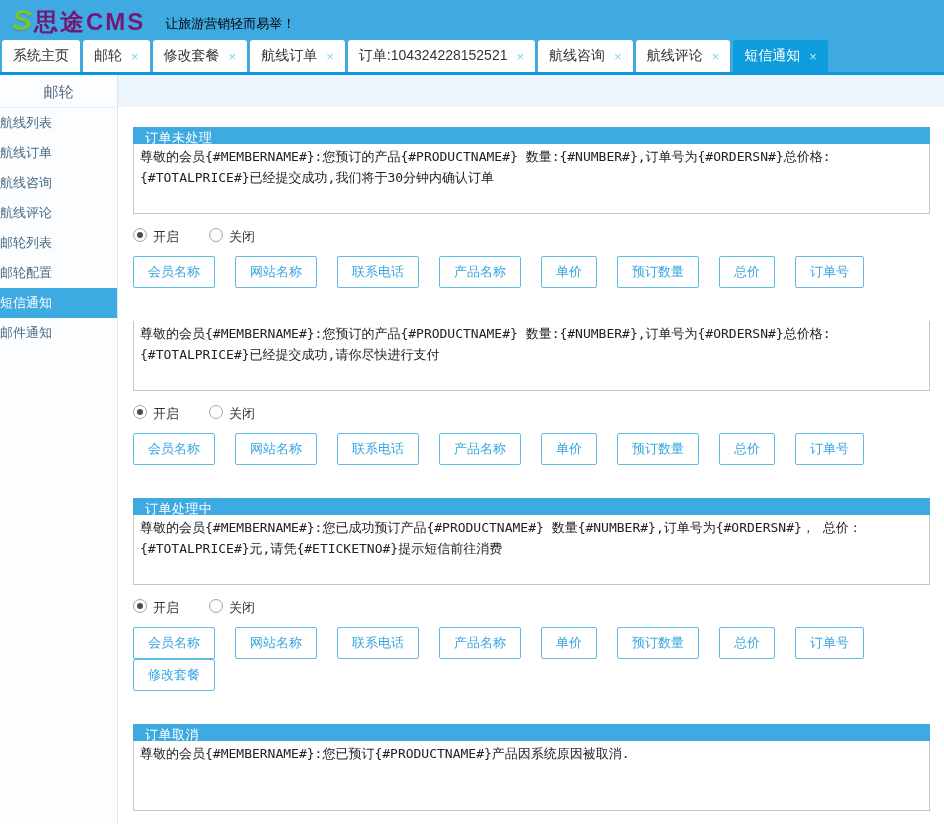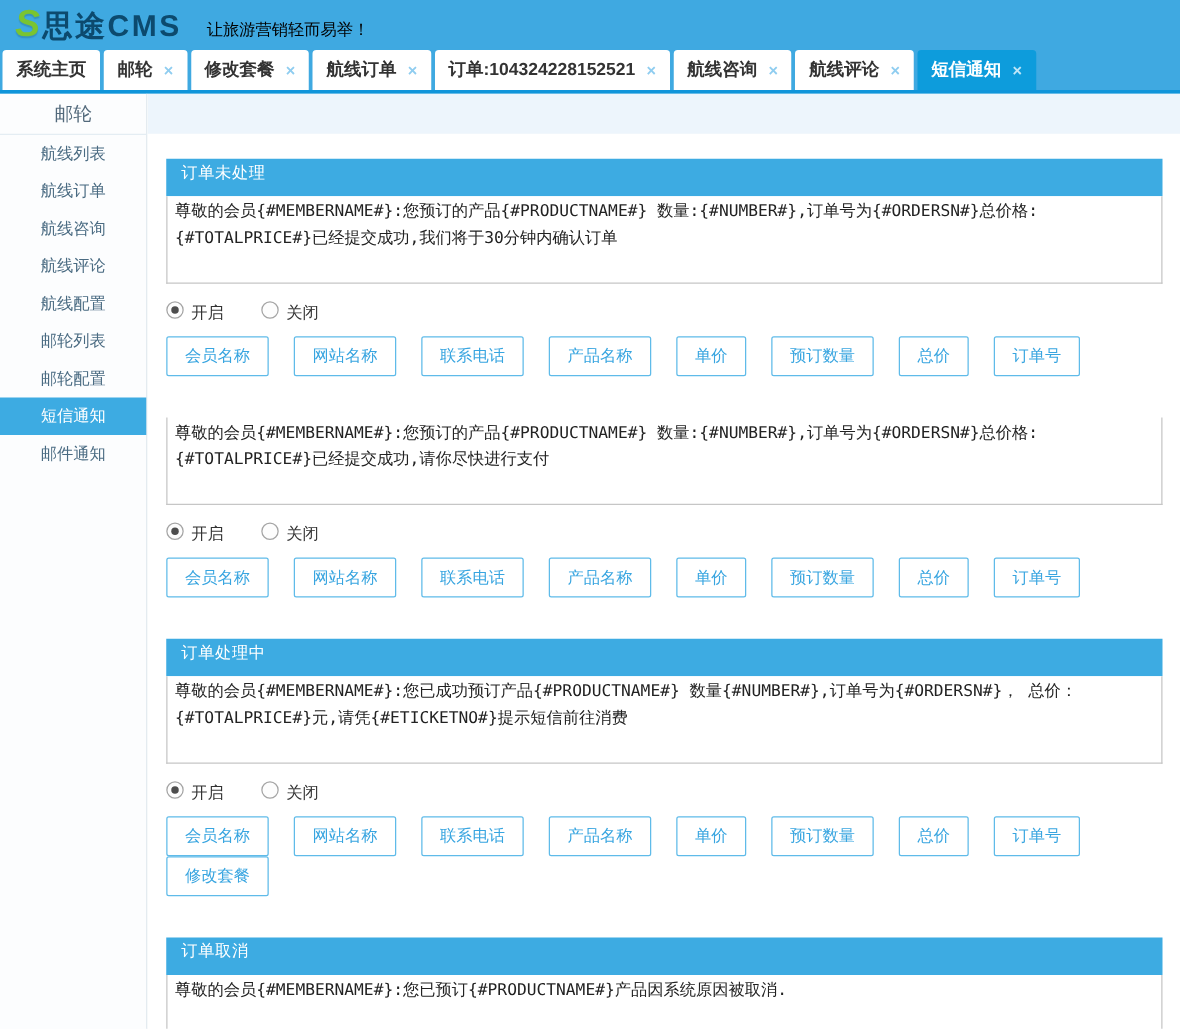--- a/index.html
+++ b/index.html
@@ -5,49 +5,49 @@
   * { margin:0; padding:0; box-sizing:border-box; }
   html,body { width:944px; height:826px; overflow:hidden; background:#fff;
     font-family:"Liberation Sans", sans-serif; }
 
   
   .app-header { height:40px; background:#3fa9e1; display:flex; align-items:center;
     padding-left:12px; }
   .logo { display:flex; align-items:baseline; cursor:pointer; }
   .logo-s { font-size:30px; font-weight:800; font-style:italic;
     color:#7ac431; text-shadow:0 1px 1px rgba(0,0,0,.15); margin-right:2px; }
-  .logo-text { font-size:24px; color:#0c4a6e; font-weight:bold; letter-spacing:2px; }
+  .logo-text { font-size:24px; color:#701a75; font-weight:bold; letter-spacing:2px; }
   .tagline { color:#000000; font-size:13px; margin-left:20px; margin-top:8px; }
 
   
   .tabbar { height:35px; background:#3fa9e1; display:flex; align-items:flex-end;
-    padding-left:2px; border-bottom:3px solid #1095da;font-weight:bold; }
+    padding-left:2px; border-bottom:3px solid #1095da; }
   .tab { height:32px; background:#fff; border-radius:3px 3px 0 0; margin-right:3px;
     padding:0 11px; display:flex; align-items:center; font-size:14px; color:#333;
     cursor:pointer; white-space:nowrap; }
   .tab-close { margin-left:9px; color:#8fcdf0; font-size:13px; line-height:1; }
   .tab.active { background:#0d9cdc; color:#fff; }
   .tab.active .tab-close { color:#bfe6f8; }
 
   
   .content { display:flex; height:748px; }
   .sidebar { width:118px; background:#fcfdfe; border-right:1px solid #dbe5ec;
     flex-shrink:0; }
   .sidebar-title { height:33px; line-height:33px; text-align:center; font-size:15px;
     color:#52697b; border-bottom:1px solid #e4edf3; }
-  .side-item { height:30px; line-height:30px; text-align:center; font-size:13px;
+  .side-item { height:30px; line-height:30px; text-align:left; font-size:13px;
     color:#49central6b82; color:#4a6b82; cursor:pointer; }
   .side-item.active { background:#3dabe2; color:#fff; }
 
   .main { flex:1; background:#fff; overflow:hidden; }
   .main-topstrip { height:32px; background:#edf5fc; }
   .sections { padding:20px 14px 0 15px; }
 
   .panel { margin-bottom:33px; }
-  .panel-header { height:30px; line-height:21px; background:#3dabe2; color:#fff;
+  .panel-header { height:17px; line-height:21px; background:#3dabe2; color:#fff;
     font-size:13px; padding-left:12px; letter-spacing:.5px; }
   .panel-box { display:block; width:100%; height:70px; border:1px solid #c6c6c6;
     border-top:none; padding:3px 6px; resize:none; overflow:hidden;
     font:13px "DejaVu Sans Mono", monospace; color:#222; line-height:1.6;
     outline:none; background:#fff; }
   .radio-row { margin-top:14px; display:flex; align-items:center; font-size:13px;
     color:#333; }
   .radio-opt { display:flex; cursor:pointer; margin-right:30px; }
   .radio { width:14px; height:14px; border-radius:50%; border:1px solid #a5a5a5;
     background:#fdfdfd; display:inline-block; margin-right:6px; position:relative;
@@ -108,21 +108,20 @@
     </nav>
 
   <div class="content">
     <aside class="sidebar">
       <div class="sidebar-title">邮轮</div>
       <div id="sidebar-items">
           <div class="side-item">航线列表</div>
           <div class="side-item">航线订单</div>
           <div class="side-item">航线咨询</div>
           <div class="side-item">航线评论</div>
-          <div class="side-item">航线配置</div>
           <div class="side-item">邮轮列表</div>
           <div class="side-item">邮轮配置</div>
           <div class="side-item active">短信通知</div>
           <div class="side-item">邮件通知</div>
         </div>
     </aside>
 
     <main class="main">
       <div class="main-topstrip"></div>
       <div class="sections" id="sections">

